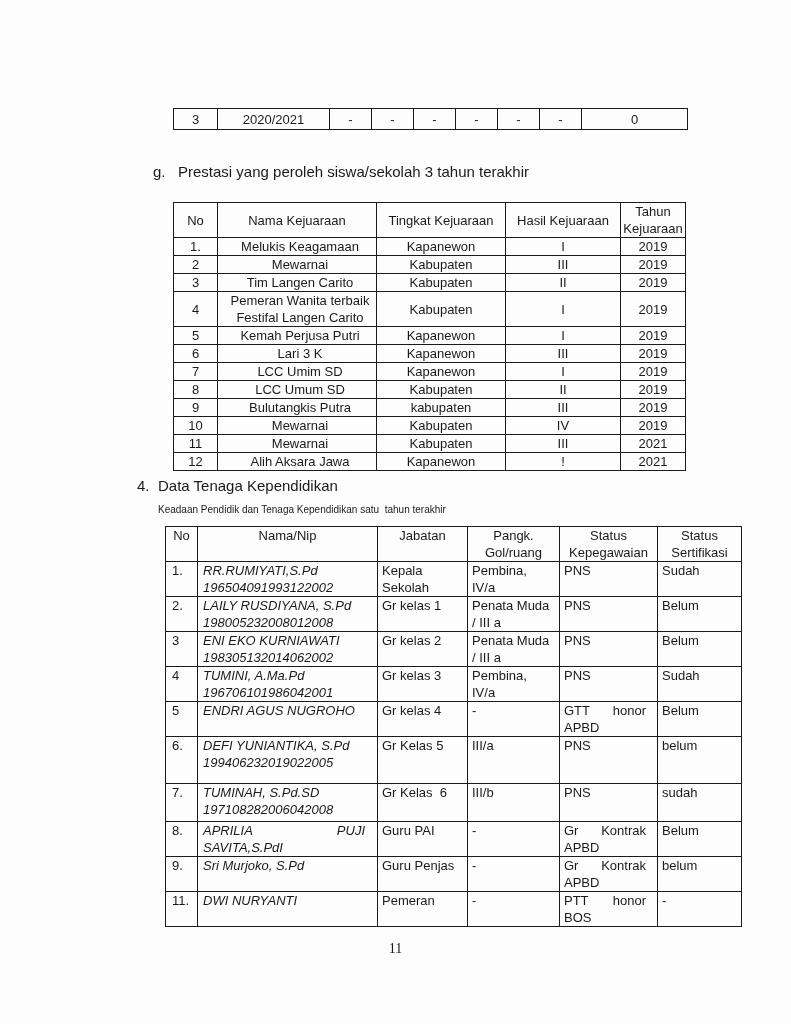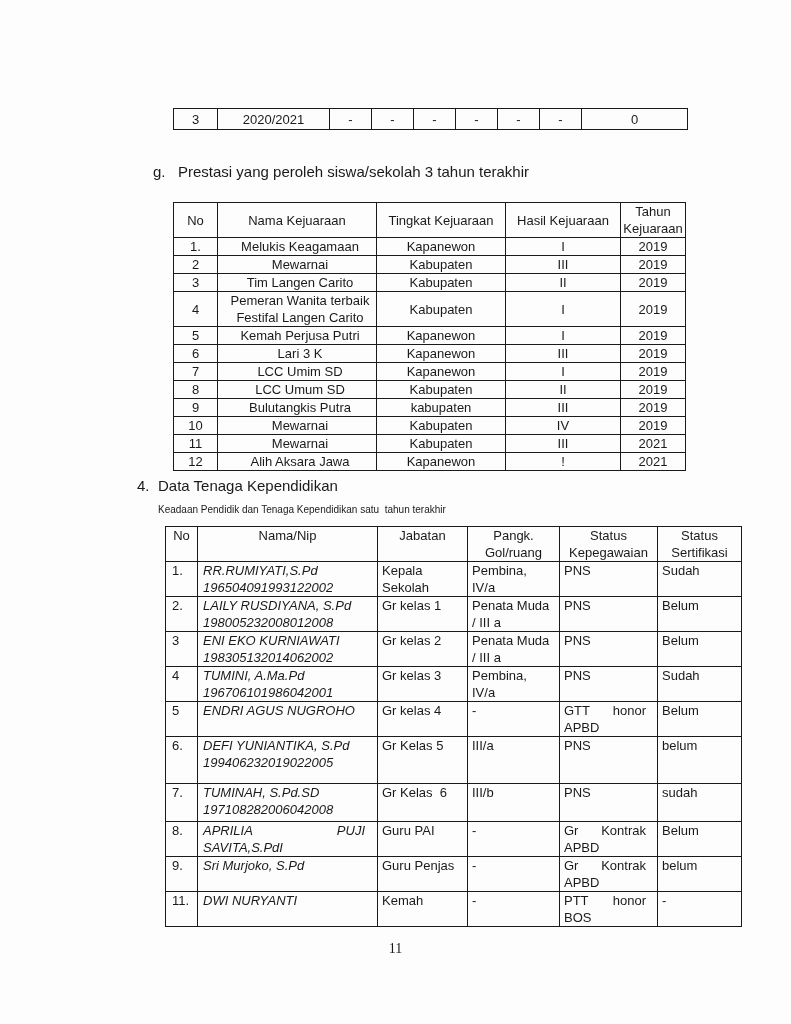--- a/index.html
+++ b/index.html
@@ -303,21 +303,21 @@
           <td>9.</td>
           <td>Sri Murjoko, S.Pd</td>
           <td>Guru Penjas</td>
           <td>-</td>
           <td>Gr Kontrak APBD</td>
           <td>belum</td>
         </tr>
         <tr>
           <td>11.</td>
           <td>DWI NURYANTI</td>
-          <td>Kemah</td>
+          <td>Pemeran</td>
           <td>-</td>
           <td>PTT honor BOS</td>
           <td>-</td>
         </tr>
       </tbody>
   </table>
 
   <div class="page-number">11</div>
 
 </div>

